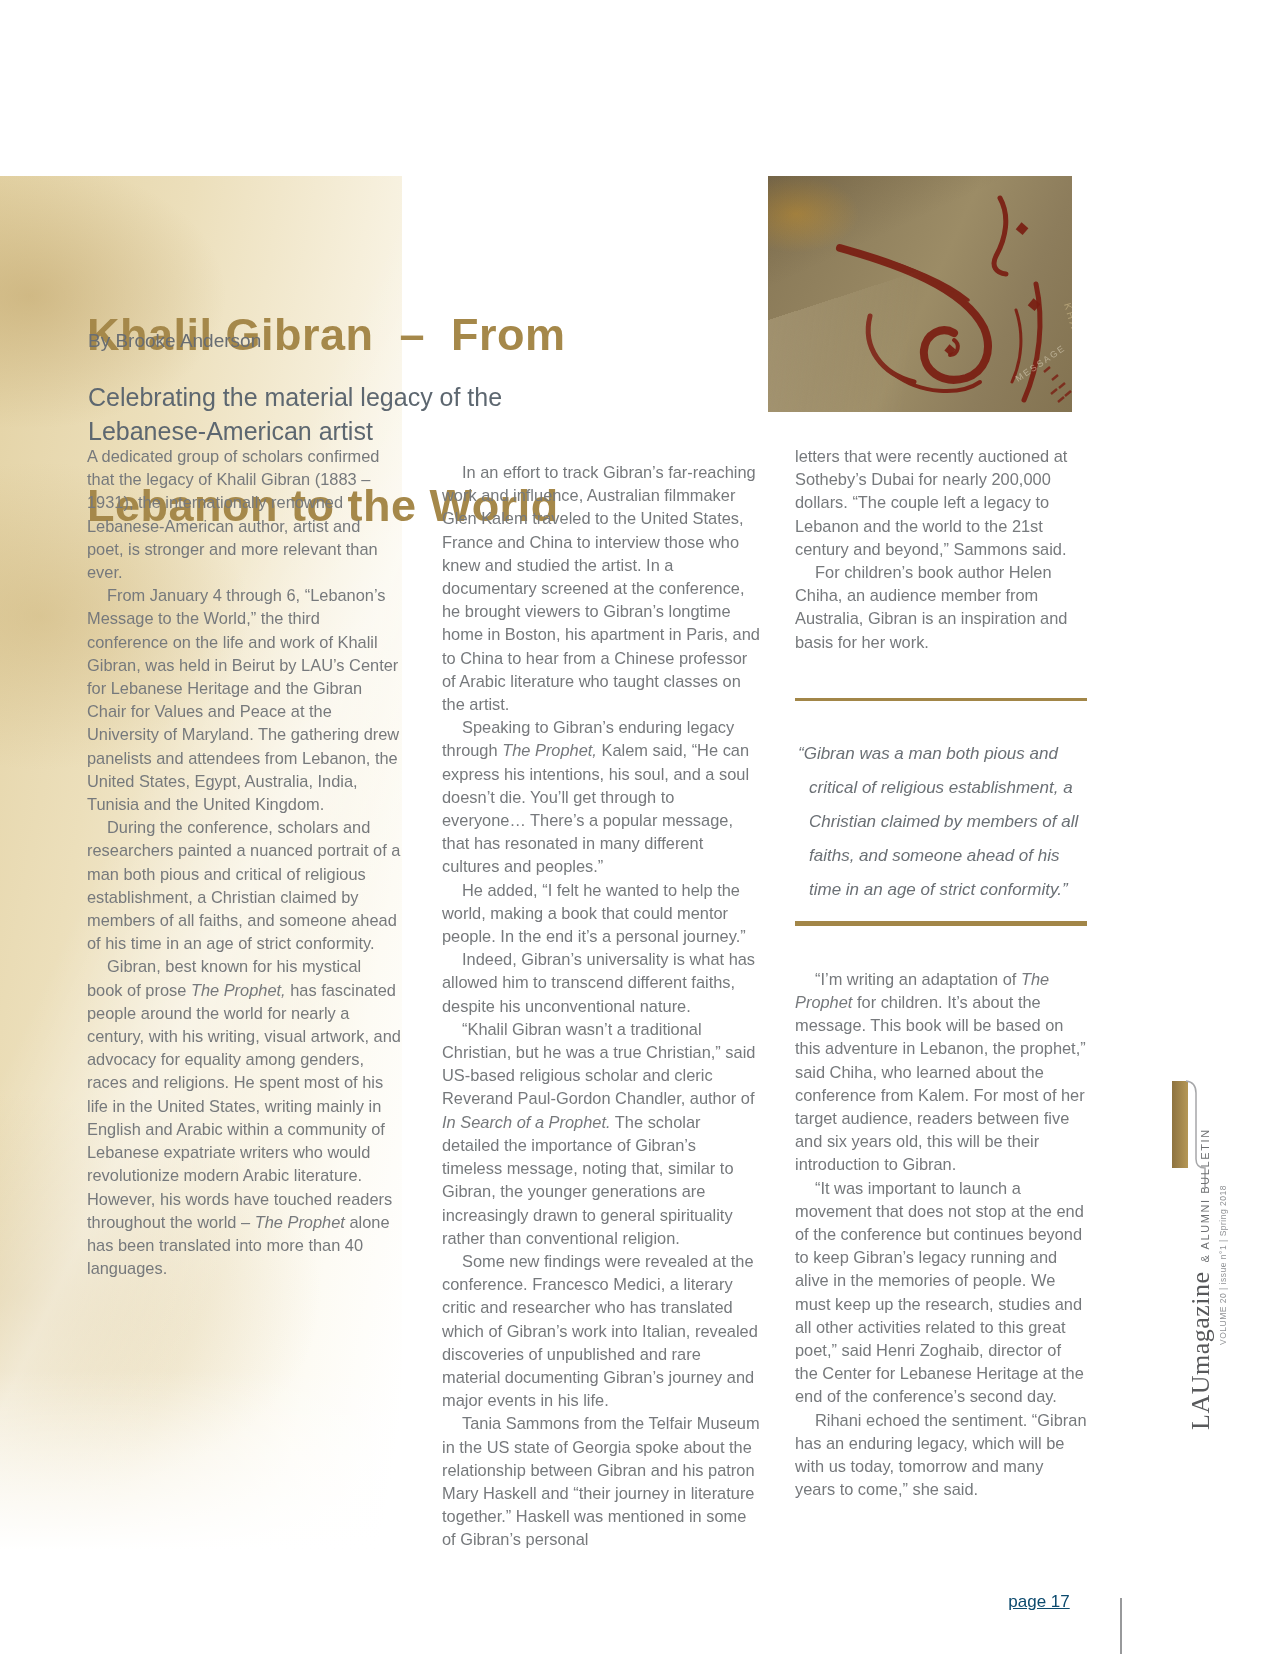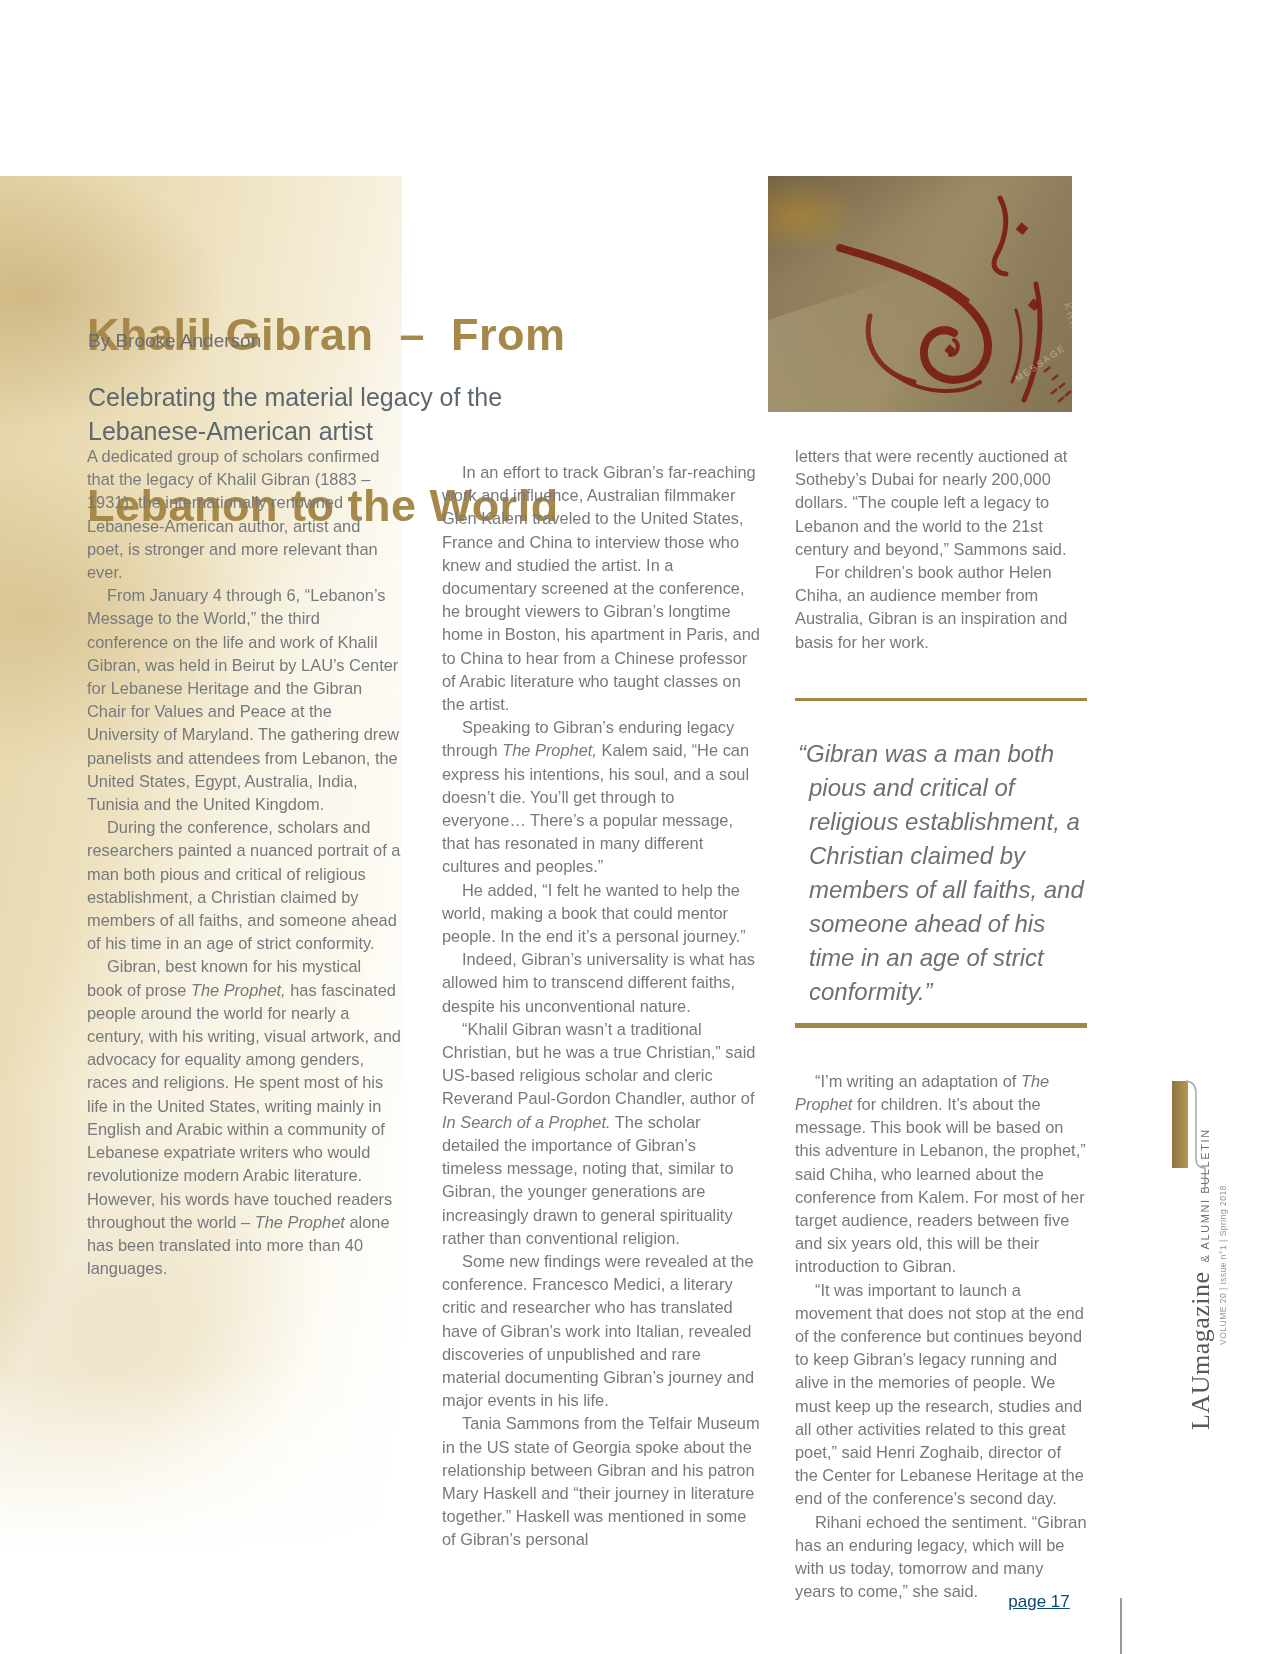--- a/index.html
+++ b/index.html
@@ -53,21 +53,21 @@
   .col1{left:87px;width:314px;}
   .col2{left:442px;width:318px;margin-top:16px;}
   .col3{left:795px;width:292px;}
   .para{margin:0;}
   .para.indent{text-indent:20px;}
   .it{font-style:italic;}
   .rule-thin{height:3px;background:#a28648;margin-top:44px;border:none;}
   .rule-thick{height:5px;background:#a28648;margin-top:14px;border:none;}
   .pullquote{
     margin-top:36px;margin-bottom:0;
-    font-size:24px;line-height:34px;font-style:italic;color:#6b7075;
+    font-size:17px;line-height:34px;font-style:italic;color:#6b7075;
     padding-left:14px;text-indent:-11px;
   }
   .after-quote{margin-top:42px;}
   
   .masthead-bar{
     position:absolute;left:1172px;top:1081px;width:16px;height:87px;
     background:linear-gradient(90deg,#8e7340,#b59755);
   }
   .masthead-line{position:absolute;left:1185px;top:1080px;}
   .masthead-rot{
@@ -146,21 +146,21 @@
       <p class="para indent"><span>During the conference, scholars and researchers painted a nuanced portrait of a man both pious and critical of religious establishment, a Christian claimed by members of all faiths, and someone ahead of his time in an age of strict conformity.</span></p>
       <p class="para indent"><span>Gibran, best known for his mystical book of prose </span><span class="it">The Prophet,</span><span> has fascinated people around the world for nearly a century, with his writing, visual artwork, and advocacy for equality among genders, races and religions. He spent most of his life in the United States, writing mainly in English and Arabic within a community of Lebanese expatriate writers who would revolutionize modern Arabic literature. However, his words have touched readers throughout the world – </span><span class="it">The Prophet</span><span> alone has been translated into more than 40 languages.</span></p>
     </div>
 
   <div class="col col2">
       <p class="para indent"><span>In an effort to track Gibran’s far-reaching work and influence, Australian filmmaker Glen Kalem traveled to the United States, France and China to interview those who knew and studied the artist. In a documentary screened at the conference, he brought viewers to Gibran’s longtime home in Boston, his apartment in Paris, and to China to hear from a Chinese professor of Arabic literature who taught classes on the artist.</span></p>
       <p class="para indent"><span>Speaking to Gibran’s enduring legacy through </span><span class="it">The Prophet,</span><span> Kalem said, “He can express his intentions, his soul, and a soul doesn’t die. You’ll get through to everyone… There’s a popular message, that has resonated in many different cultures and peoples.”</span></p>
       <p class="para indent"><span>He added, “I felt he wanted to help the world, making a book that could mentor people. In the end it’s a personal journey.”</span></p>
       <p class="para indent"><span>Indeed, Gibran’s universality is what has allowed him to transcend different faiths, despite his unconventional nature.</span></p>
       <p class="para indent"><span>“Khalil Gibran wasn’t a traditional Christian, but he was a true Christian,” said US-based religious scholar and cleric Reverand Paul-Gordon Chandler, author of </span><span class="it">In Search of a Prophet.</span><span> The scholar detailed the importance of Gibran’s timeless message, noting that, similar to Gibran, the younger generations are increasingly drawn to general spirituality rather than conventional religion.</span></p>
-      <p class="para indent"><span>Some new findings were revealed at the conference. Francesco Medici, a literary critic and researcher who has translated have of Gibran’s work into Italian, revealed discoveries of unpublished and rare material documenting Gibran’s journey and major events in his life.</span></p>
+      <p class="para indent"><span>Some new findings were revealed at the conference. Francesco Medici, a literary critic and researcher who has translated which of Gibran’s work into Italian, revealed discoveries of unpublished and rare material documenting Gibran’s journey and major events in his life.</span></p>
       <p class="para indent"><span>Tania Sammons from the Telfair Museum in the US state of Georgia spoke about the relationship between Gibran and his patron Mary Haskell and “their journey in literature together.” Haskell was mentioned in some of Gibran’s personal</span></p>
     </div>
 
   <div class="col col3">
     <div>
         <p class="para"><span>letters that were recently auctioned at Sotheby’s Dubai for nearly 200,000 dollars. “The couple left a legacy to Lebanon and the world to the 21st century and beyond,” Sammons said.</span></p>
         <p class="para indent"><span>For children’s book author Helen Chiha, an audience member from Australia, Gibran is an inspiration and basis for her work.</span></p>
       </div>
     <div class="rule-thin"></div>
     <div class="pullquote">“Gibran was a man both pious and critical of religious establishment, a Christian claimed by members of all faiths, and someone ahead of his time in an age of strict conformity.”</div>

